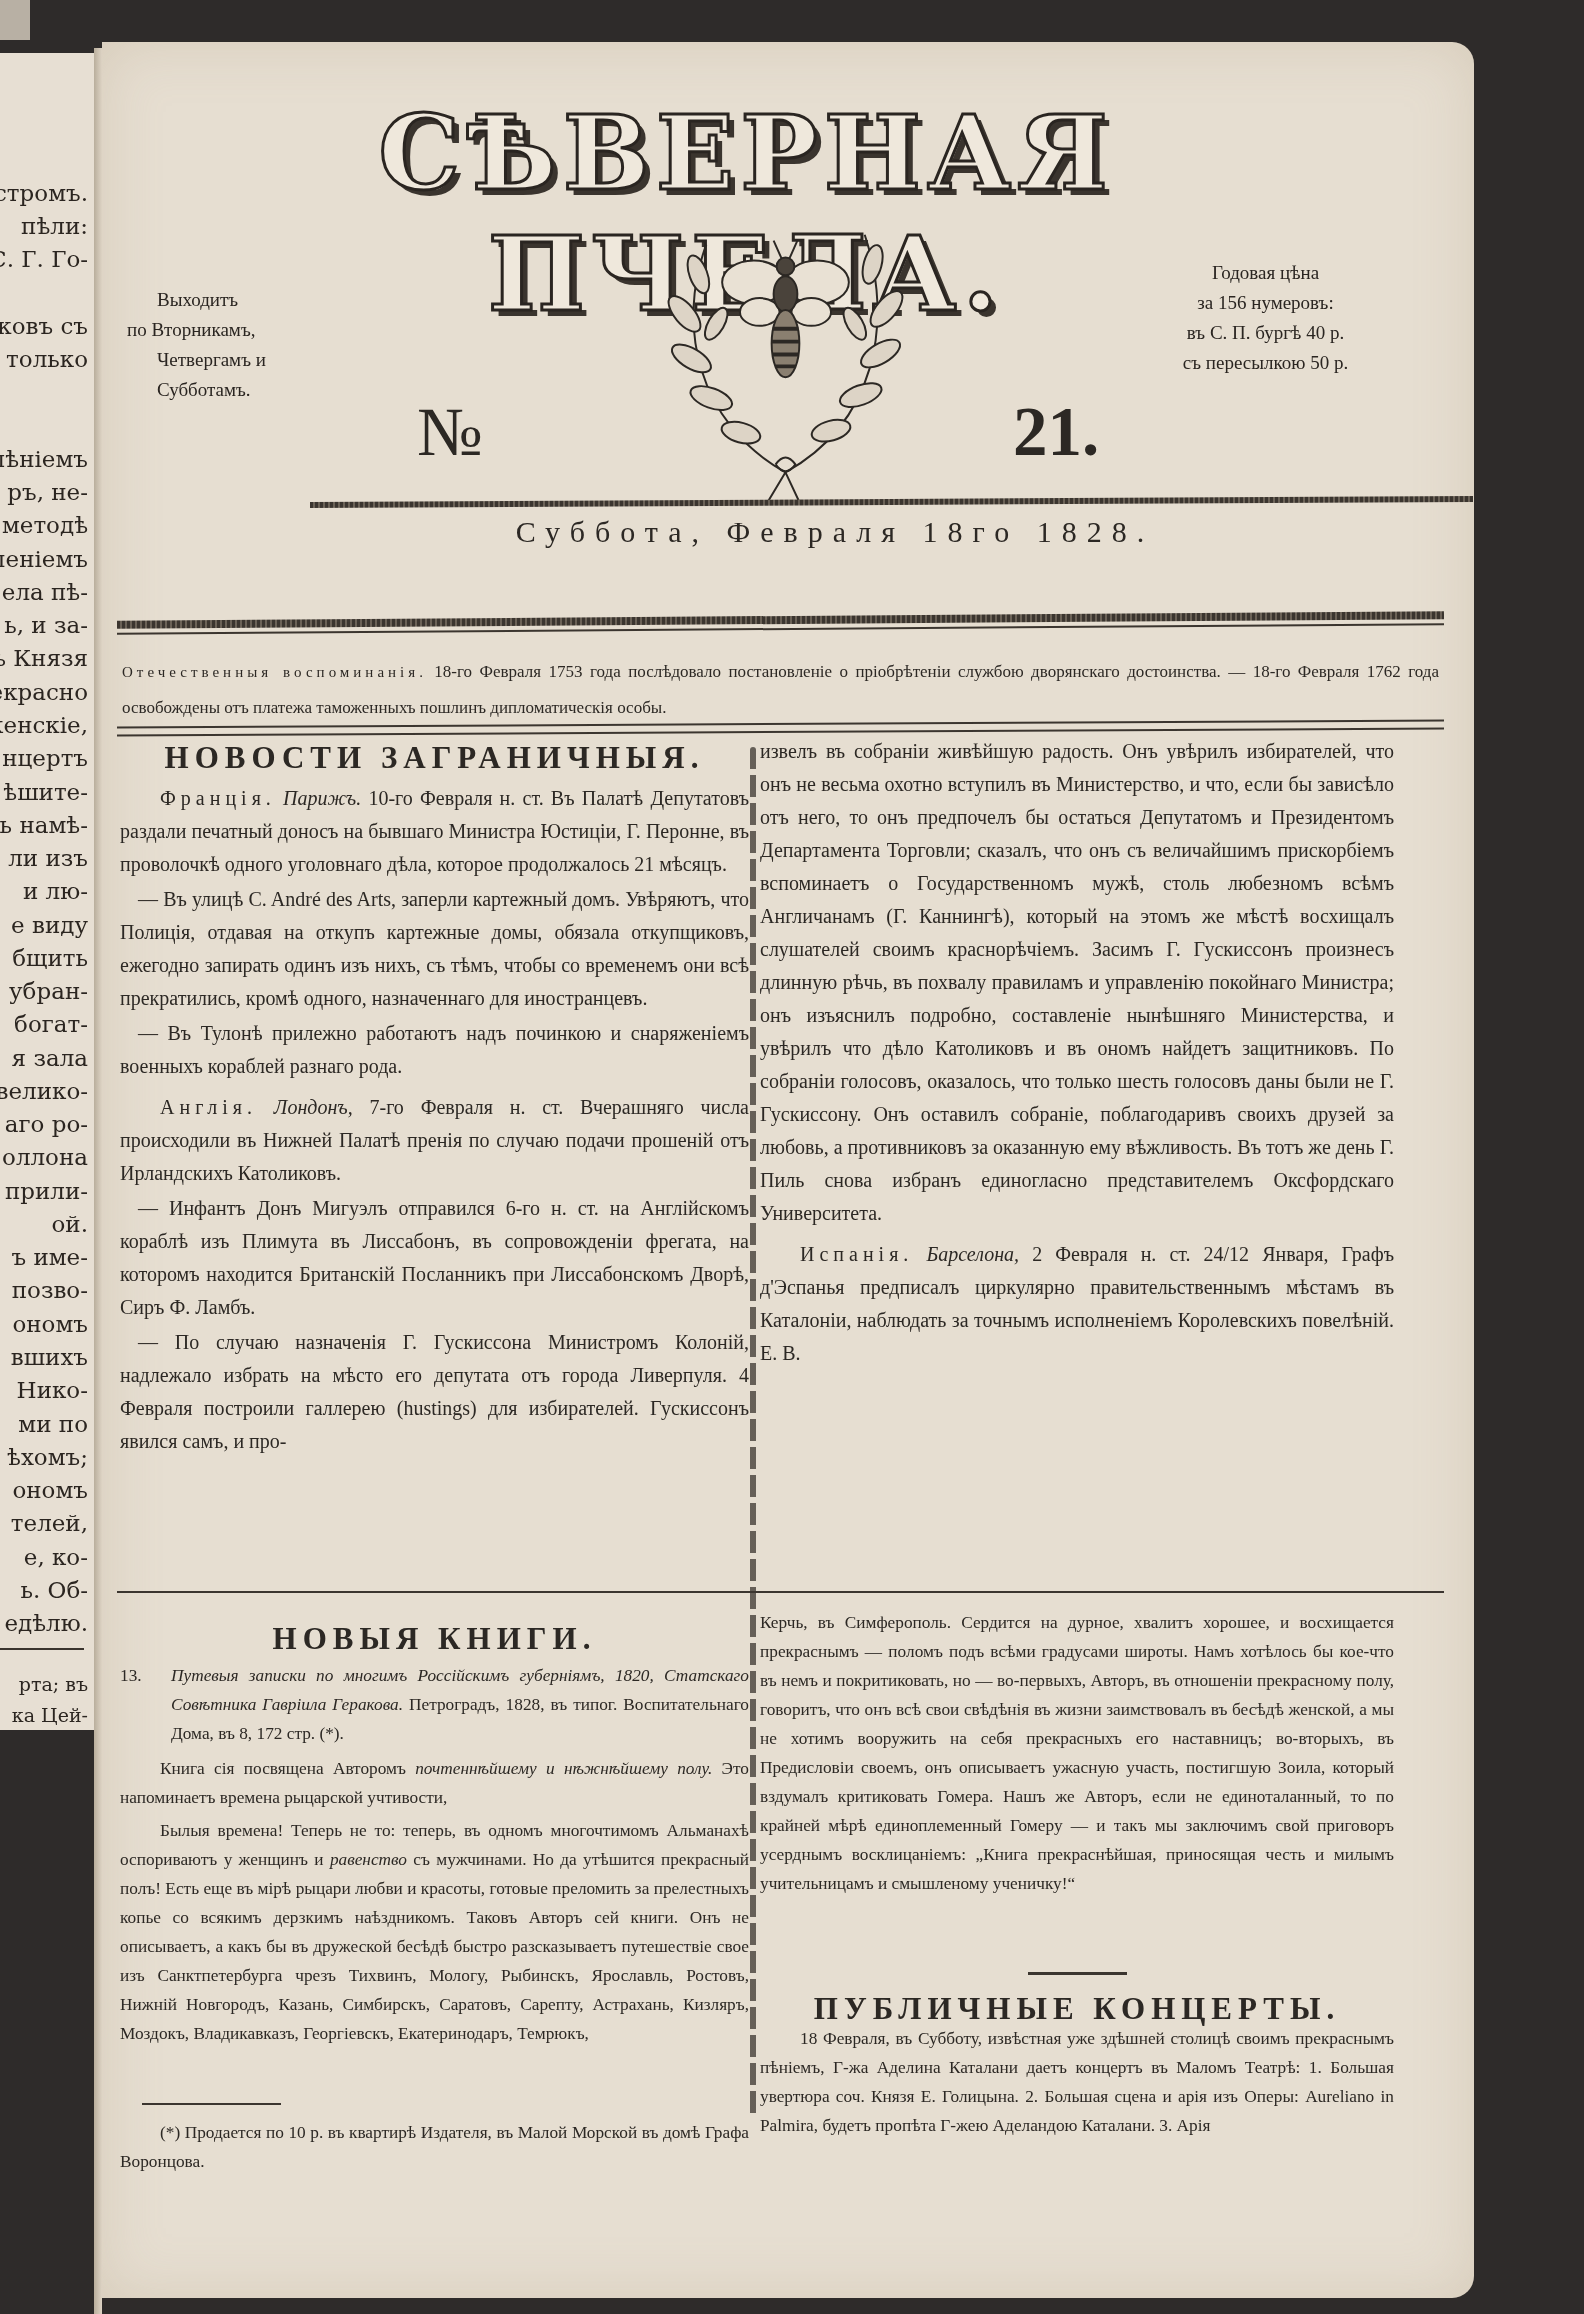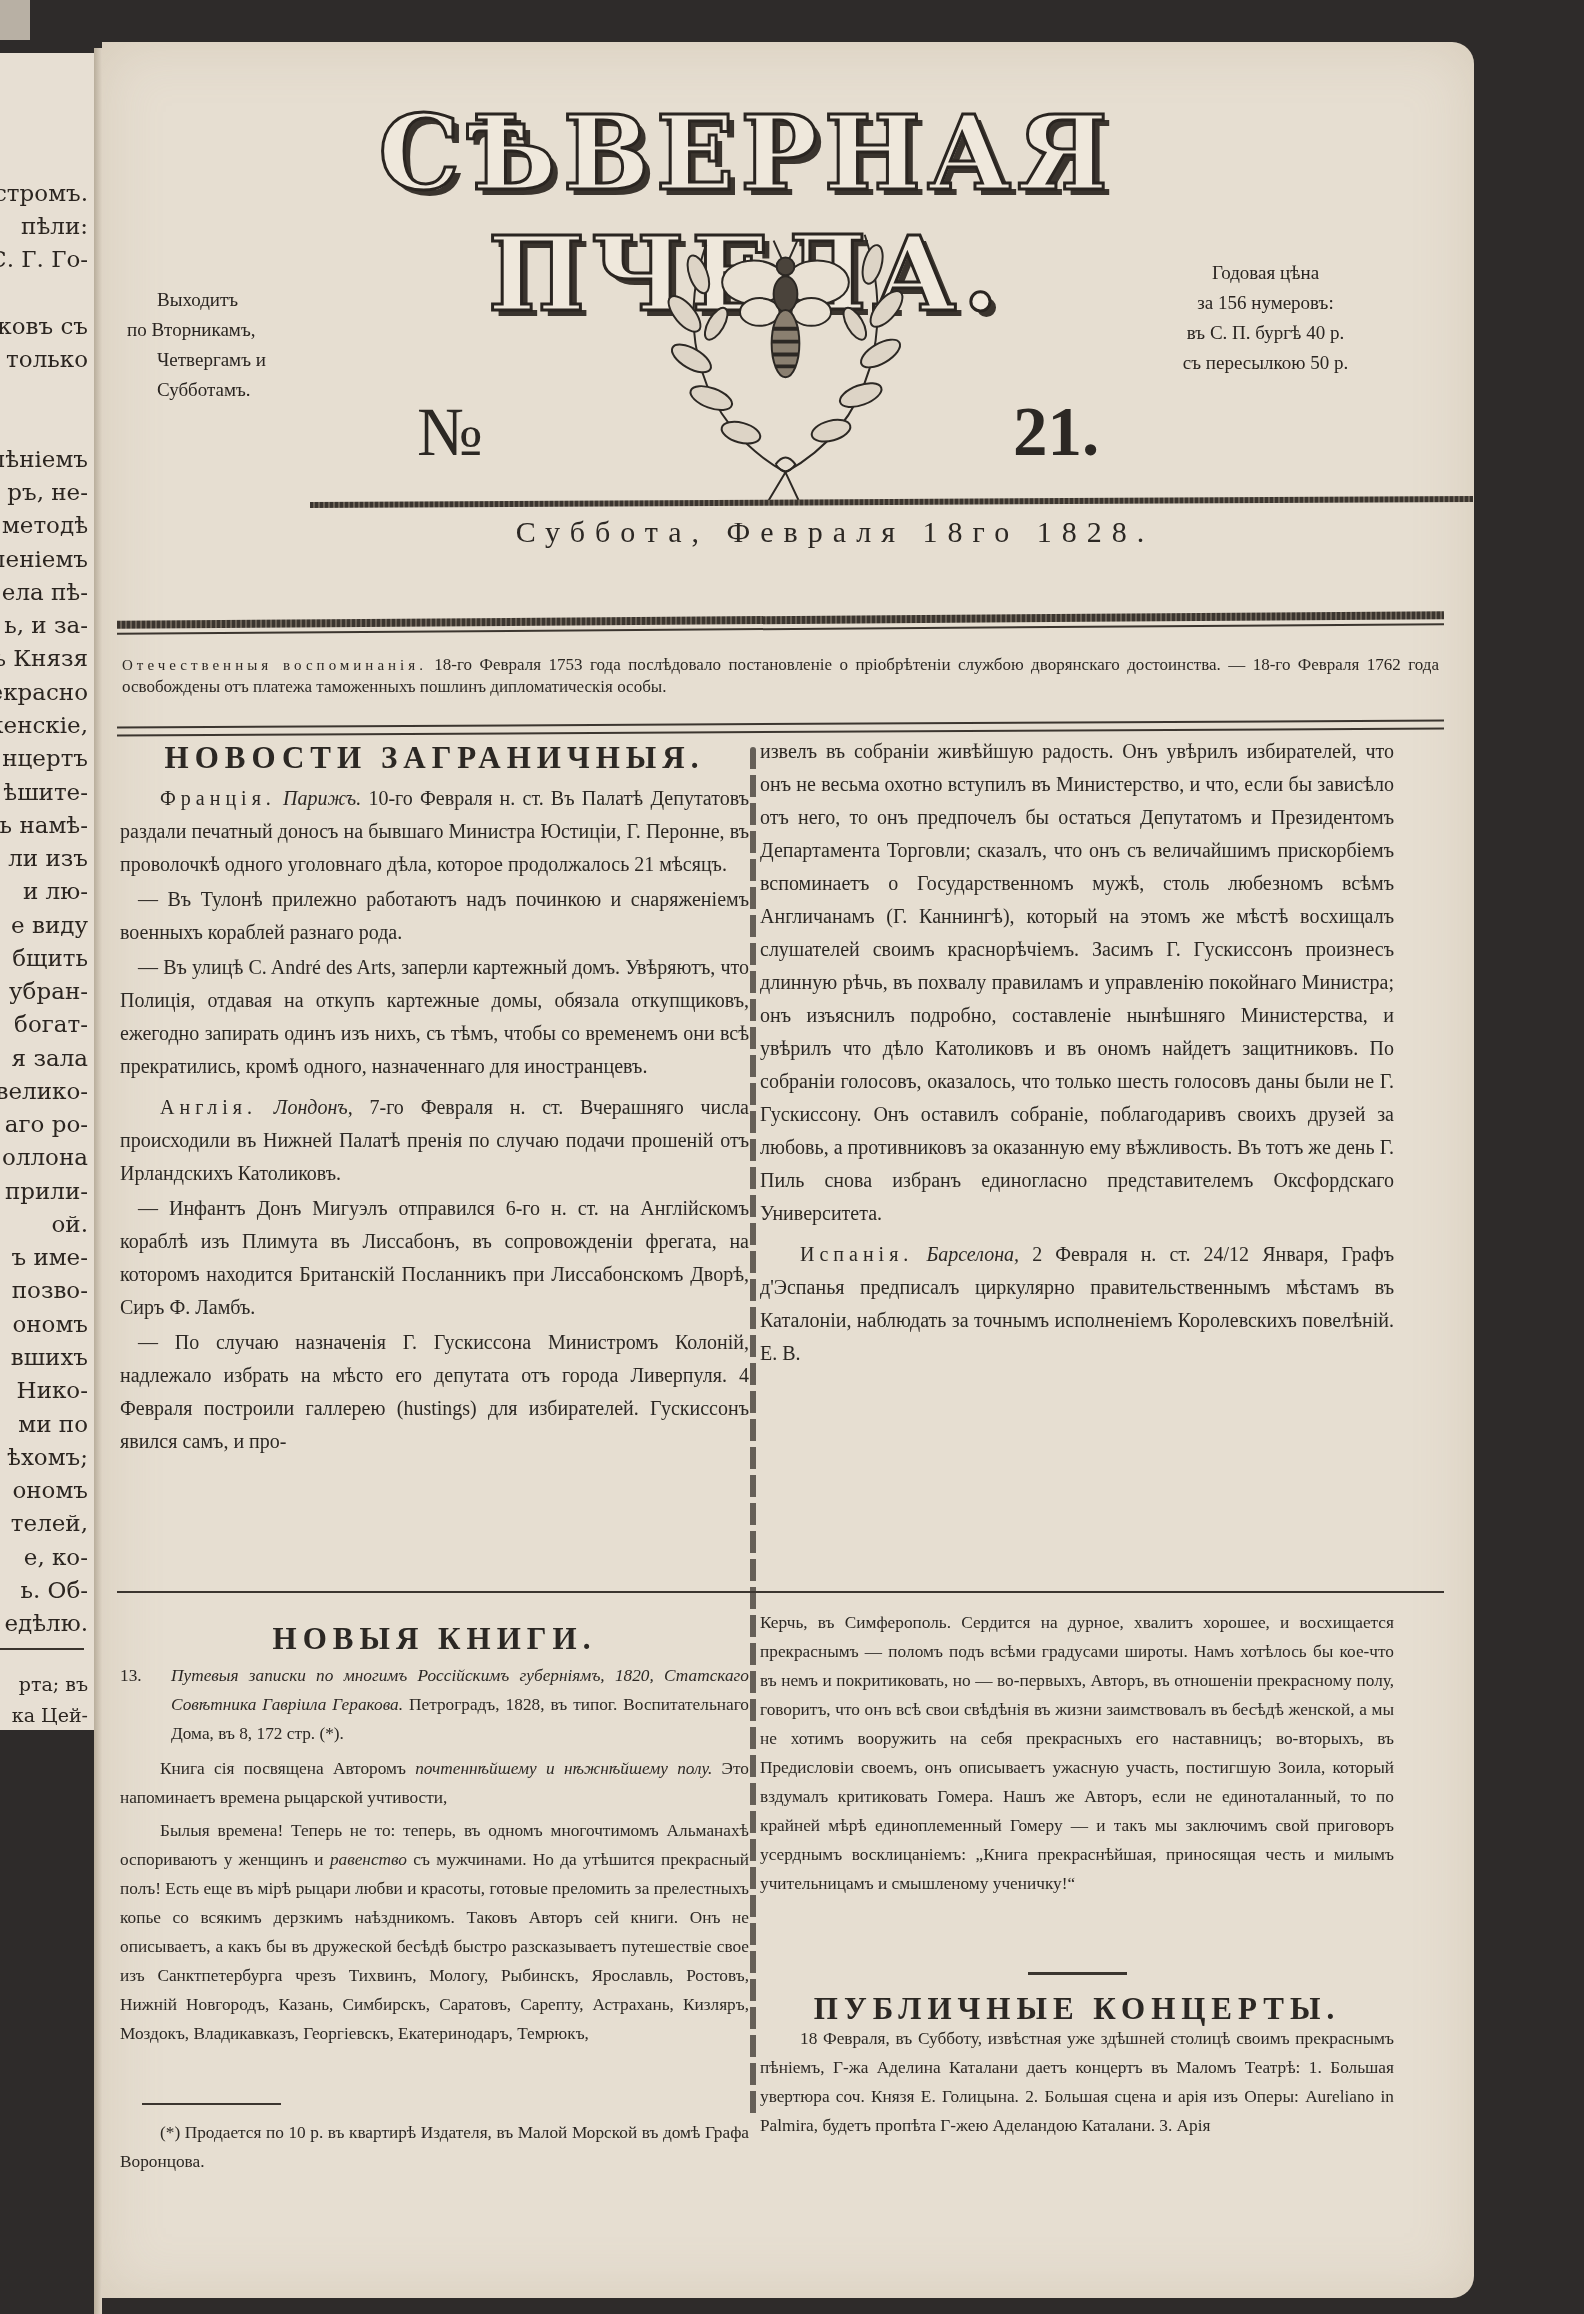--- a/index.html
+++ b/index.html
@@ -44,21 +44,21 @@
   .num-val { left:911px; top:351px; font-size:69px; font-family:"Liberation Serif", serif; font-weight:bold; }
   .wreath { left:535px; top:163px; width:297px; height:297px; }
   .rule-thick { height:6px; background:repeating-linear-gradient(90deg,#3b352f 0 3px,#6b6257 3px 5px); }
   .rule-thin { height:2px; background:#3b352f; }
   .dateline {
     left:139px; top:473px; width:1188px; text-align:center;
     font-family:"Liberation Serif", serif; font-size:30px; letter-spacing:10px;
   }
   .memo {
     left:20px; top:612px; width:1317px; font-family:"Liberation Serif", serif;
-    font-size:17px; line-height:22px; text-align:justify;
+    font-size:17px; line-height:36px; text-align:justify;
   }
   .memo .sc { letter-spacing:4px; font-size:15px; }
   .col { font-family:"Liberation Serif", serif; font-size:20px; line-height:33px; text-align:justify; }
   .col p { margin:0 0 2px 0; text-indent:40px; }
   .col p.dash { text-indent:18px; }
   .col1 { left:18px; top:693px; width:629px; }
   .col2 { left:658px; top:693px; width:634px; }
   .col-divider {
     left:648px; top:705px; width:6px; height:1371px;
     background:repeating-linear-gradient(180deg,#3b352f 0 22px,transparent 22px 28px);
@@ -222,22 +222,22 @@
   <div class="abs rule-thin" style="left:15px; top:681px; width:1327px; transform:rotate(-0.3deg);"></div>
   <div class="abs rule-thin" style="left:15px; top:689px; width:1327px; transform:rotate(-0.3deg);"></div>
 
   <div class="abs col col1">
     <div class="sec-title">НОВОСТИ ЗАГРАНИЧНЫЯ.</div>
     <p>
       <span class="sc">Франція.</span>
       <span class="it">Парижъ.</span>
       <span>10-го Февраля н. ст. Въ Палатѣ Депутатовъ раздали печатный доносъ на бывшаго Министра Юстиціи, Г. Перонне, въ проволочкѣ одного уголовнаго дѣла, которое продолжалось 21 мѣсяцъ.</span>
     </p>
+    <p class="dash">— Въ улицѣ C. André des Arts, заперли картежный домъ. Увѣряютъ, что Полиція, отдавая на откупъ картежные домы, обязала откупщиковъ, ежегодно запирать одинъ изъ нихъ, съ тѣмъ, чтобы со временемъ они всѣ прекратились, кромѣ одного, назначеннаго для иностранцевъ.</p>
     <p class="dash">— Въ Тулонѣ прилежно работаютъ надъ починкою и снаряженіемъ военныхъ кораблей разнаго рода.</p>
-    <p class="dash">— Въ улицѣ C. André des Arts, заперли картежный домъ. Увѣряютъ, что Полиція, отдавая на откупъ картежные домы, обязала откупщиковъ, ежегодно запирать одинъ изъ нихъ, съ тѣмъ, чтобы со временемъ они всѣ прекратились, кромѣ одного, назначеннаго для иностранцевъ.</p>
     <p style="margin-top:8px">
       <span class="sc">Англія.</span>
       <span class="it">Лондонъ,</span>
       <span>7-го Февраля н. ст. Вчерашняго числа происходили въ Нижней Палатѣ пренія по случаю подачи прошеній отъ Ирландскихъ Католиковъ.</span>
     </p>
     <p class="dash">— Инфантъ Донъ Мигуэлъ отправился 6-го н. ст. на Англійскомъ кораблѣ изъ Плимута въ Лиссабонъ, въ сопровожденіи фрегата, на которомъ находится Британскій Посланникъ при Лиссабонскомъ Дворѣ, Сиръ Ф. Ламбъ.</p>
     <p class="dash">— По случаю назначенія Г. Гускиссона Министромъ Колоній, надлежало избрать на мѣсто его депутата отъ города Ливерпуля. 4 Февраля построили галлерею (hustings) для избирателей. Гускиссонъ явился самъ, и про-</p>
   </div>
 
   <div class="abs col-divider"></div>

